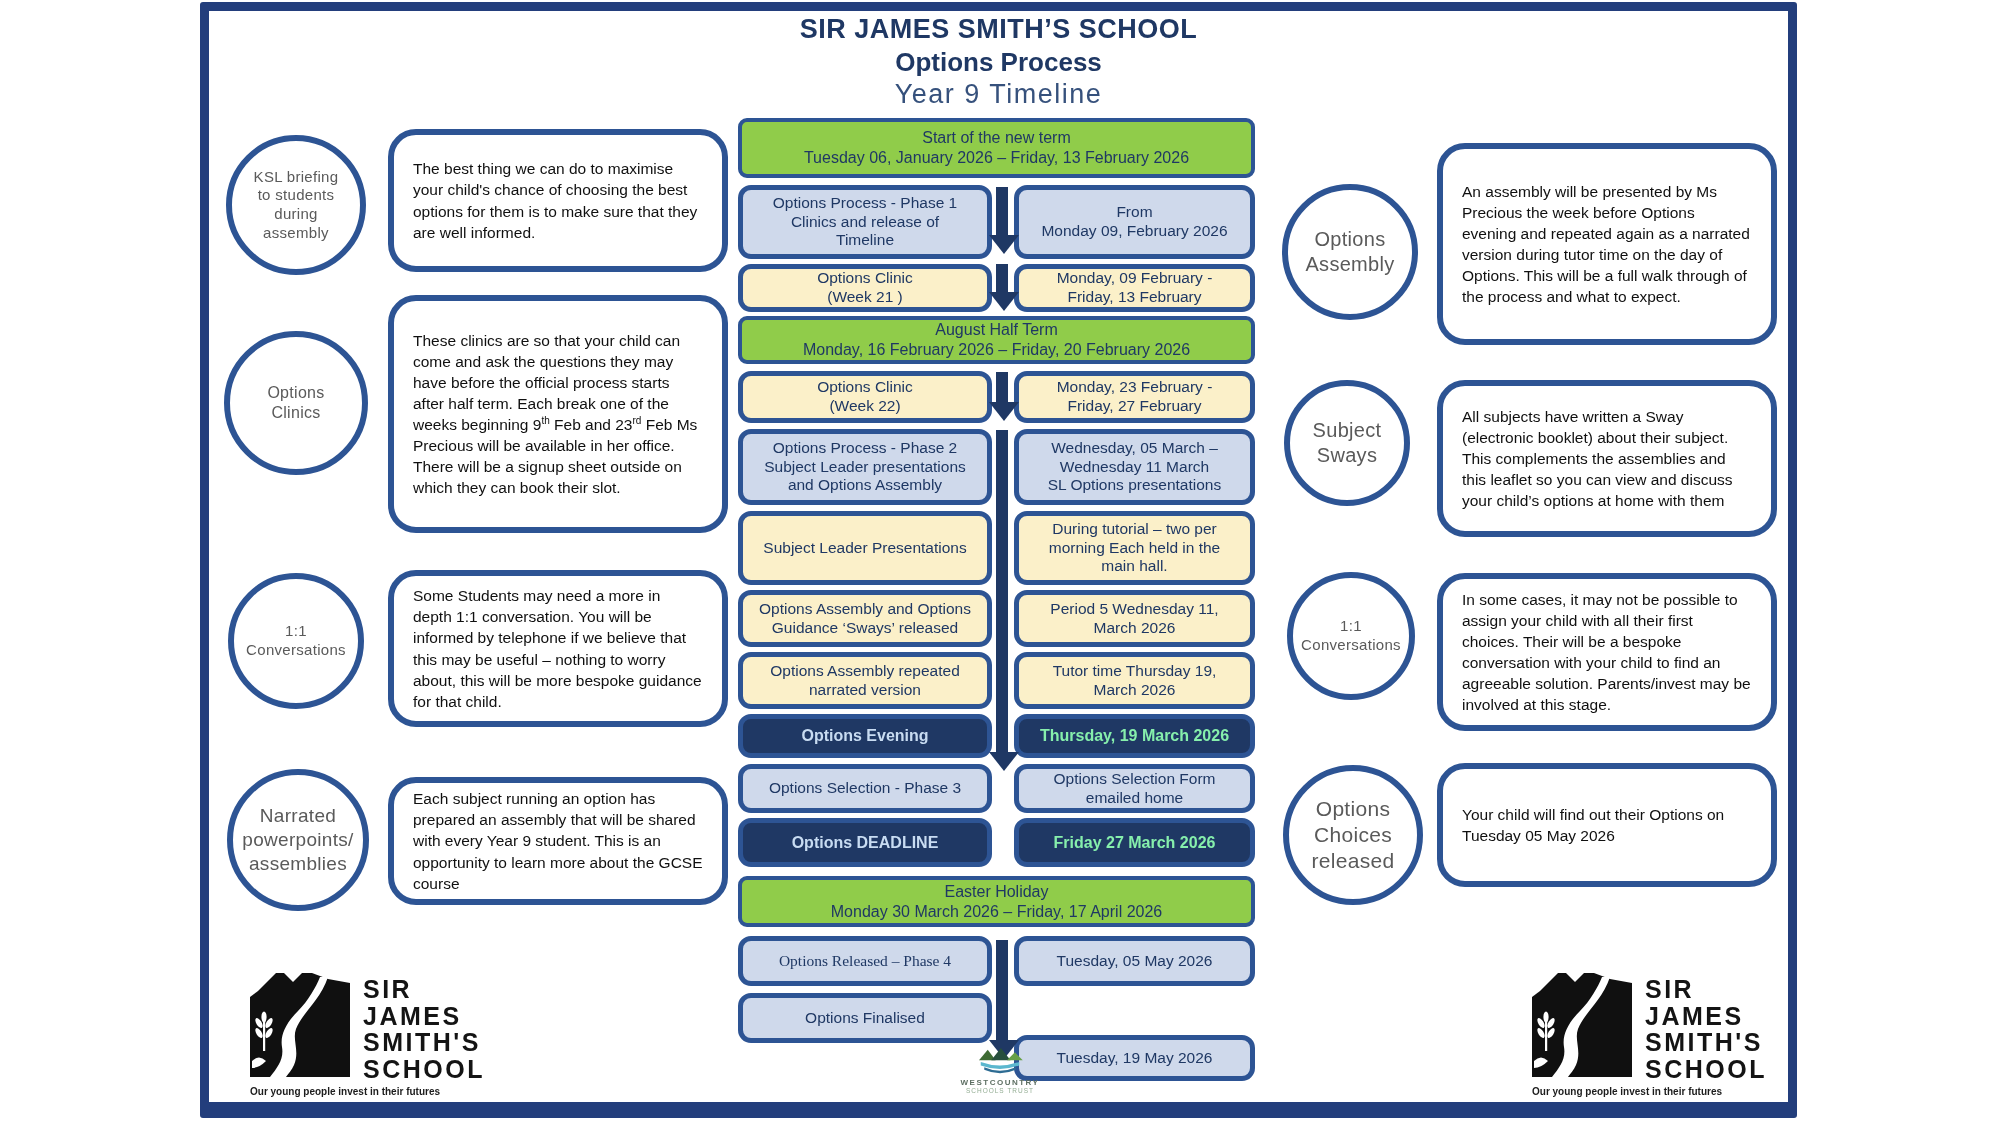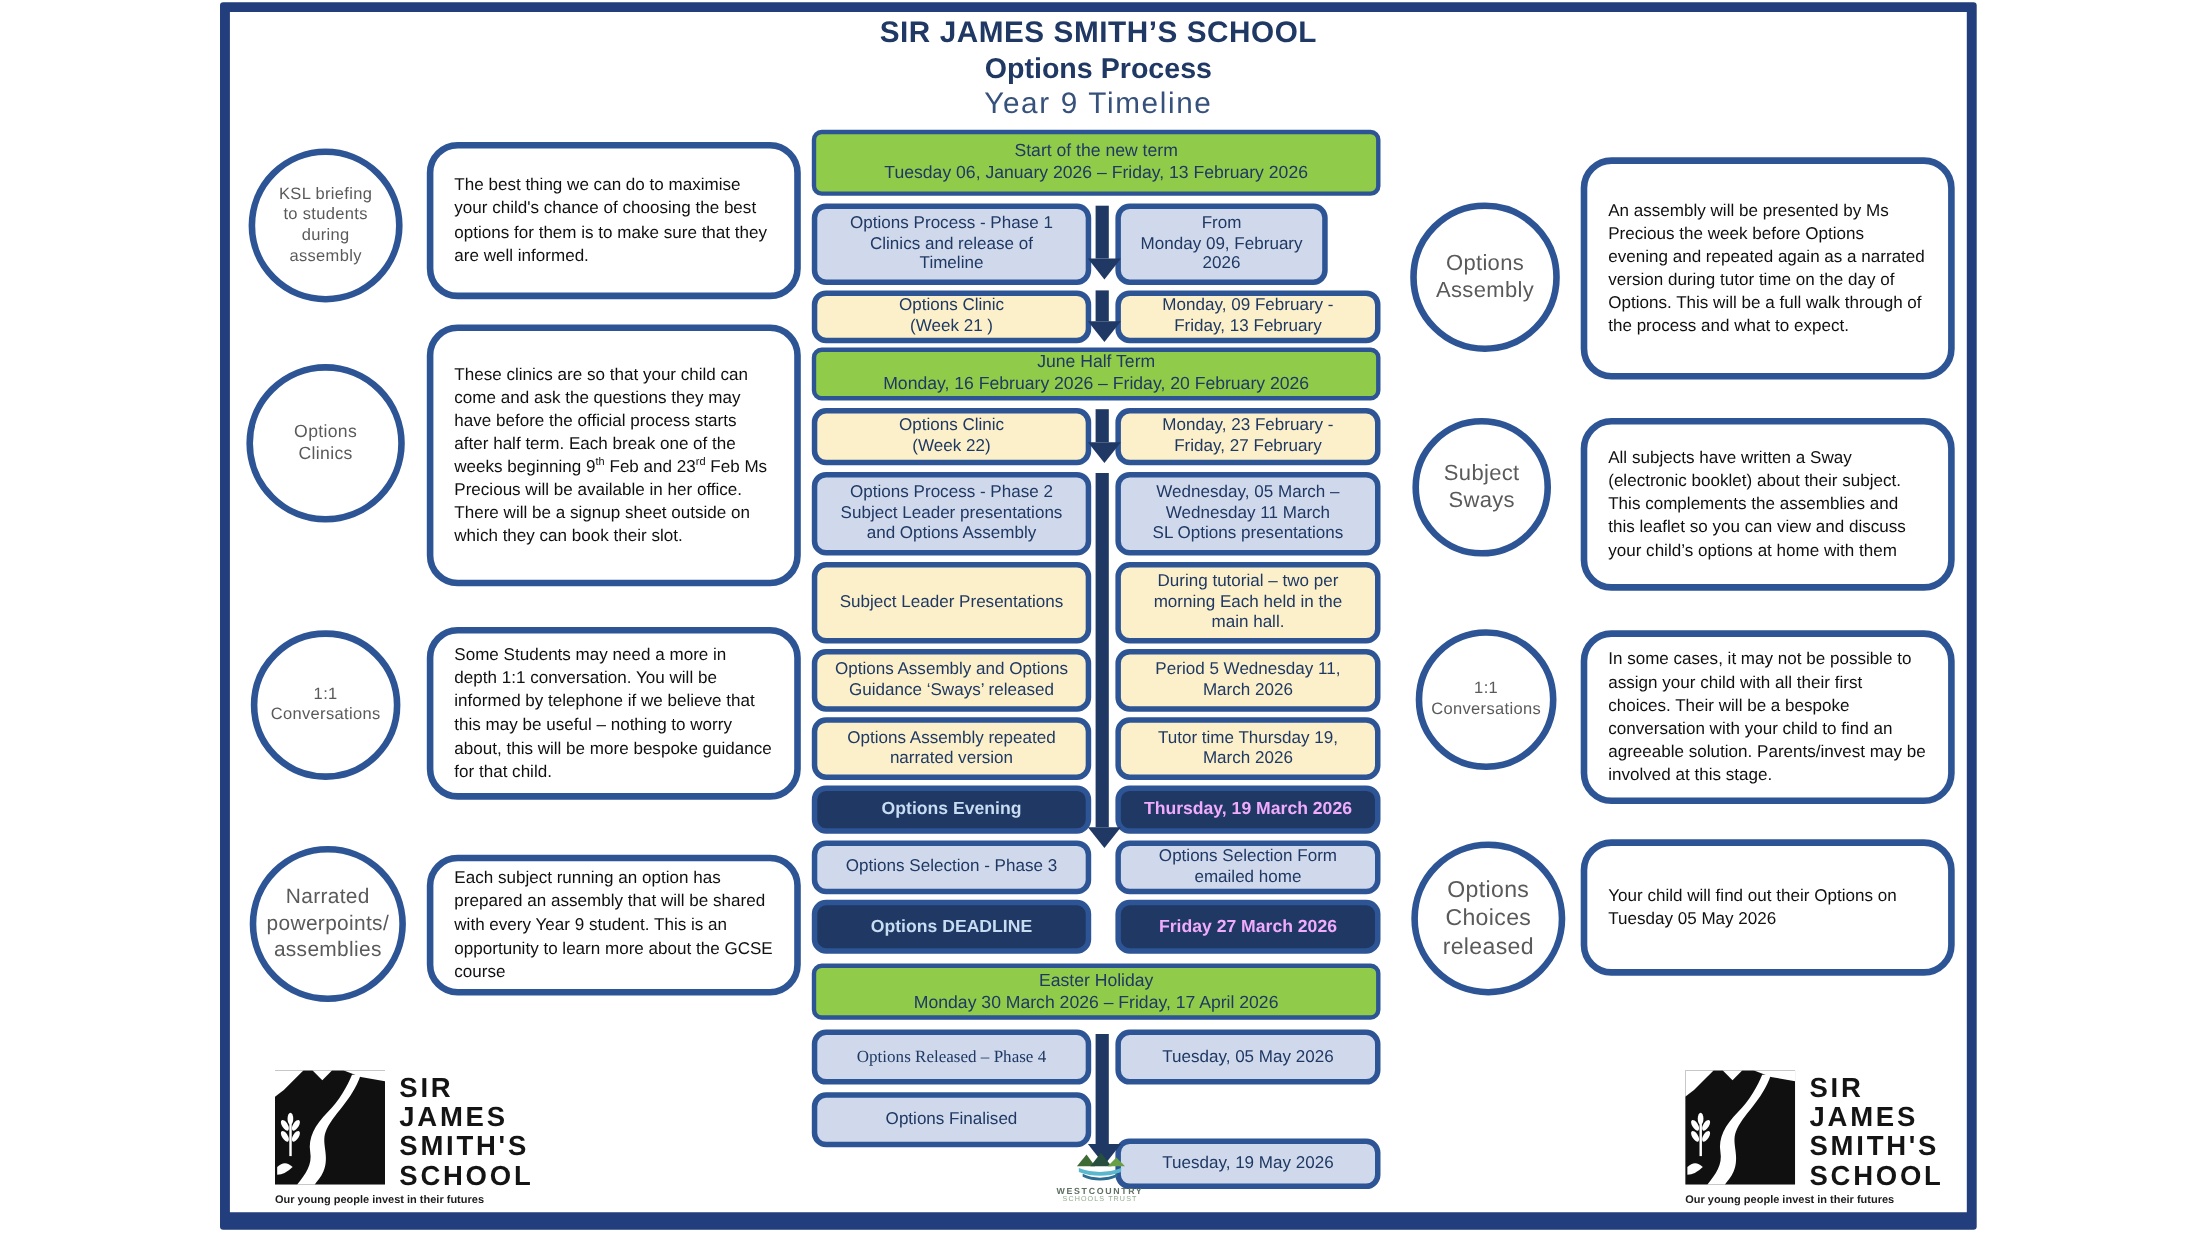--- a/index.html
+++ b/index.html
@@ -16,21 +16,21 @@
   
   #timeline{position:absolute;left:738px;top:0;width:517px;height:1125px;}
   .tbox{position:absolute;box-sizing:border-box;border:5px solid var(--line);border-radius:13px;
         display:flex;flex-direction:column;justify-content:center;align-items:center;
         text-align:center;font-size:15.5px;line-height:1.22;color:var(--navy);padding:2px 6px;}
   .tbox.green{background:var(--green);border-width:4px;border-radius:9px;font-size:16px;}
   .tbox.blue{background:var(--lightblue);}
   .tbox.cream{background:var(--cream);}
   .tbox.navy{background:var(--navy);}
   .tbox.navy .line{color:#C8DCF2;font-weight:700;font-size:16px;}
-  .tbox.navy.rightcell .line{color:#f0abfc;}
+  .tbox.navy.rightcell .line{color:#86efac;}
 
   
   .shaft{position:absolute;width:12px;background:var(--navy);}
   .ahead{position:absolute;width:0;height:0;border-left:15px solid transparent;
          border-right:15px solid transparent;border-top:19px solid var(--navy);}
 
   
   .circle{position:absolute;box-sizing:border-box;border:6px solid var(--line);border-radius:50%;
           background:#fff;display:flex;align-items:center;justify-content:center;
           text-align:center;color:#5A5A5A;padding:16px;line-height:1.25;letter-spacing:.3px;}
@@ -117,34 +117,34 @@
   <div id="timeline">
       <div class="tbox green" style="left: 0px; top: 118px; width: 517px; height: 60px;">
         <div class="line">Start of the new term</div>
         <div class="line">Tuesday 06, January 2026 – Friday, 13 February 2026</div>
       </div>
       <div class="tbox blue" style="left: 0px; top: 185px; width: 254px; height: 74px;">
         <div class="line">Options Process - Phase 1</div>
         <div class="line">Clinics and release of</div>
         <div class="line">Timeline</div>
       </div>
-      <div class="tbox rightcell blue" style="left: 276px; top: 185px; width: 193px; height: 74px;">
+      <div class="tbox rightcell blue" style="left: 276px; top: 185px; width: 241px; height: 74px;">
         <div class="line">From</div>
         <div class="line">Monday 09, February 2026</div>
       </div>
       <div class="tbox cream" style="left: 0px; top: 264px; width: 254px; height: 48px;">
         <div class="line">Options Clinic</div>
         <div class="line">(Week 21 )</div>
       </div>
       <div class="tbox rightcell cream" style="left: 276px; top: 264px; width: 241px; height: 48px;">
         <div class="line">Monday, 09 February -</div>
         <div class="line">Friday, 13 February</div>
       </div>
       <div class="tbox green" style="left: 0px; top: 316px; width: 517px; height: 48px;">
-        <div class="line">June Half Term</div>
+        <div class="line">August Half Term</div>
         <div class="line">Monday, 16 February 2026 – Friday, 20 February 2026</div>
       </div>
       <div class="tbox cream" style="left: 0px; top: 371px; width: 254px; height: 52px;">
         <div class="line">Options Clinic</div>
         <div class="line">(Week 22)</div>
       </div>
       <div class="tbox rightcell cream" style="left: 276px; top: 371px; width: 241px; height: 52px;">
         <div class="line">Monday, 23 February -</div>
         <div class="line">Friday, 27 February</div>
       </div>

